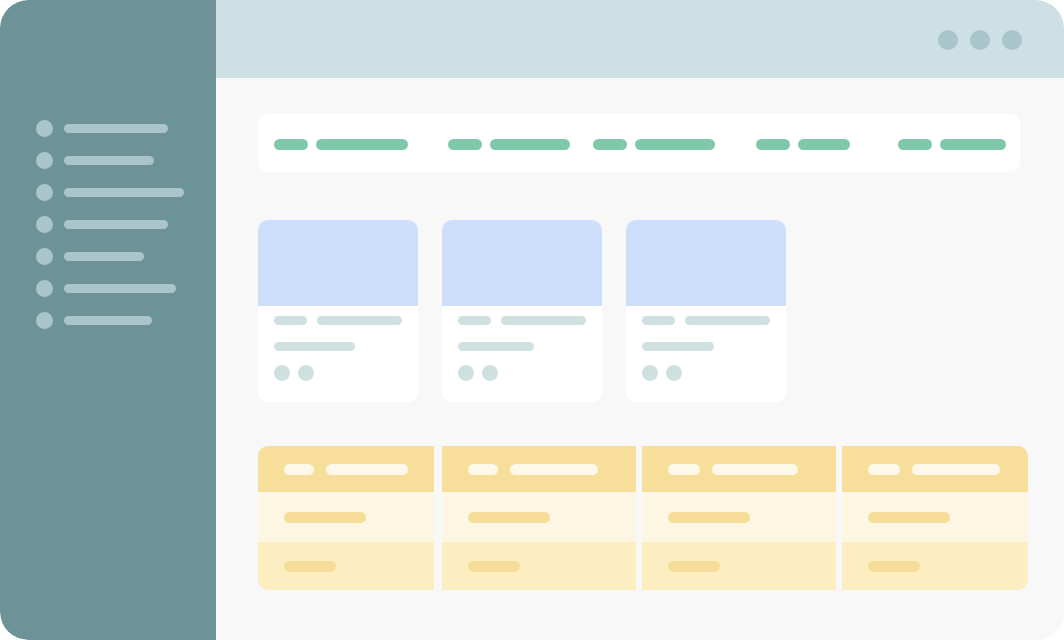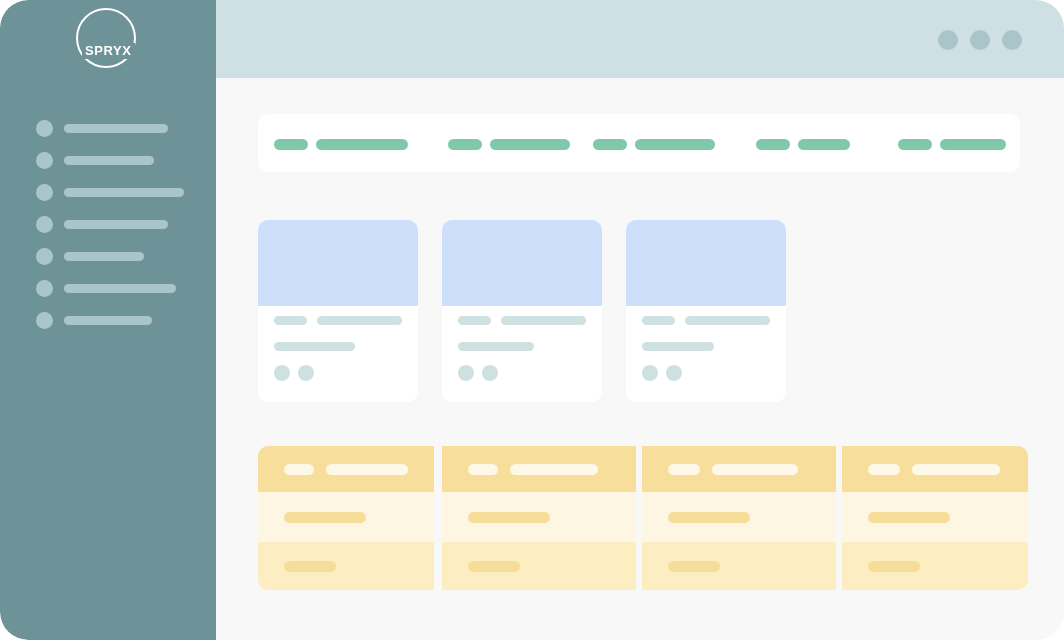--- a/index.html
+++ b/index.html
@@ -226,24 +226,20 @@
     border-radius: 6px;
     background: #F6DE9A;
   }
 </style>
 </head>
 <body>
 
 <div class="app-window">
 
   <div class="sidebar">
-    <div class="logo">
-      <div class="logo-ring"></div>
-      <div class="logo-text">SPRYX</div>
-    </div>
     <div class="nav-list">
         <div class="nav-item">
           <div class="nav-dot"></div>
           <div class="nav-bar" style="width: 104px;"></div>
         </div>
         <div class="nav-item">
           <div class="nav-dot"></div>
           <div class="nav-bar" style="width: 90px;"></div>
         </div>
         <div class="nav-item">

